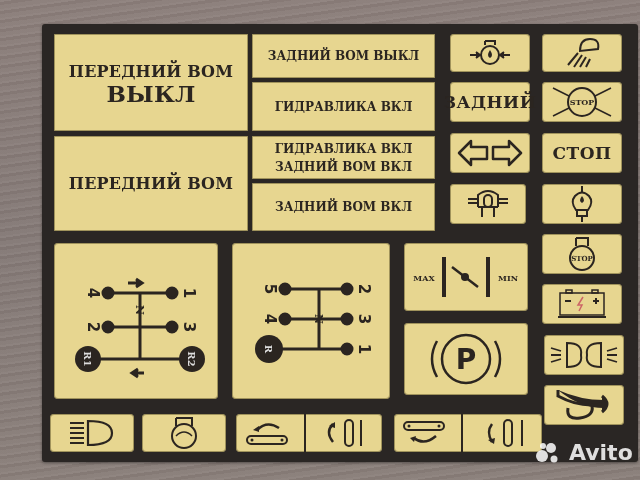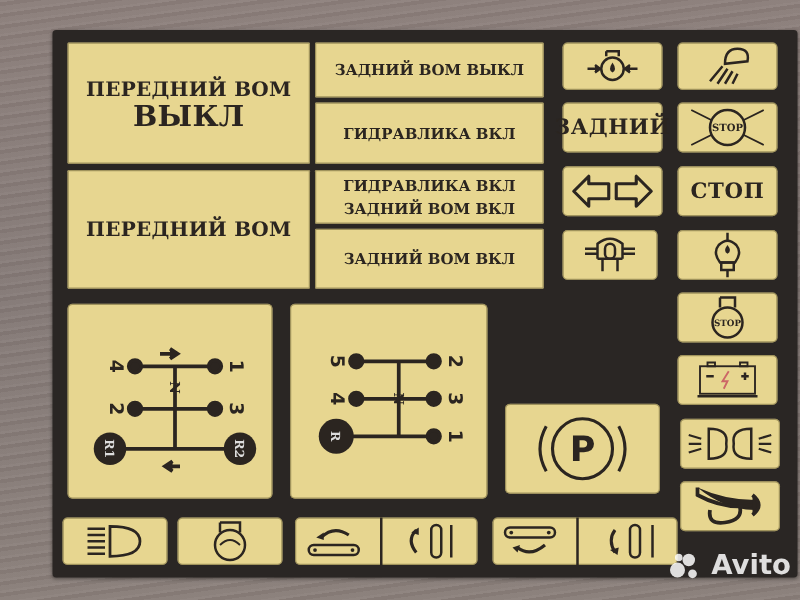--- a/index.html
+++ b/index.html
@@ -193,20 +193,30 @@
       <text x="28" y="92" text-anchor="middle" font-size="10" fill="#ddd" font-family="DejaVu Serif, serif" transform="rotate(90 28 88)">R</text>
       <text x="28" y="32" text-anchor="middle" font-size="15" font-weight="bold" fill="#2b2520" font-family="DejaVu Sans, sans-serif" transform="rotate(90 28 28)">5</text>
       <text x="28" y="62" text-anchor="middle" font-size="15" font-weight="bold" fill="#2b2520" font-family="DejaVu Sans, sans-serif" transform="rotate(90 28 58)">4</text>
       <text x="122" y="32" text-anchor="middle" font-size="15" font-weight="bold" fill="#2b2520" font-family="DejaVu Sans, sans-serif" transform="rotate(90 122 28)">2</text>
       <text x="122" y="62" text-anchor="middle" font-size="15" font-weight="bold" fill="#2b2520" font-family="DejaVu Sans, sans-serif" transform="rotate(90 122 58)">3</text>
       <text x="122" y="92" text-anchor="middle" font-size="15" font-weight="bold" fill="#2b2520" font-family="DejaVu Sans, sans-serif" transform="rotate(90 122 88)">1</text>
       <text x="78" y="62" text-anchor="middle" font-size="11" font-weight="bold" fill="#2b2520" font-family="DejaVu Serif, serif" transform="rotate(90 78 58)">N</text>
     </svg>
   </div>
 
+  <div class="cell" style="left:362px;top:219px;width:124px;height:68px;">
+    <svg width="120" height="56" viewBox="0 0 120 56">
+      <text x="18" y="32" text-anchor="middle" font-size="8" font-weight="bold" fill="#2b2520" font-family="DejaVu Serif, serif">MAX</text>
+      <rect x="36" y="8" width="4" height="40" fill="#2b2520"></rect>
+      <rect x="80" y="8" width="4" height="40" fill="#2b2520"></rect>
+      <path d="M46 18 L72 38" stroke="#2b2520" stroke-width="2.5"></path>
+      <circle cx="59" cy="28" r="4" fill="#2b2520"></circle>
+      <text x="102" y="32" text-anchor="middle" font-size="8" font-weight="bold" fill="#2b2520" font-family="DejaVu Serif, serif">MIN</text>
+    </svg>
+  </div>
 
   <div class="cell" style="left:362px;top:299px;width:124px;height:72px;">
     <svg width="90" height="64" viewBox="0 0 90 64">
       <circle cx="45" cy="32" r="24" stroke="#2b2520" stroke-width="2.5" fill="none"></circle>
       <path d="M16 14 Q6 32 16 50" stroke="#2b2520" stroke-width="2.5" fill="none"></path>
       <path d="M74 14 Q84 32 74 50" stroke="#2b2520" stroke-width="2.5" fill="none"></path>
       <text x="45" y="42" text-anchor="middle" font-size="28" font-weight="bold" fill="#2b2520" font-family="DejaVu Sans, sans-serif">P</text>
     </svg>
   </div>
 

